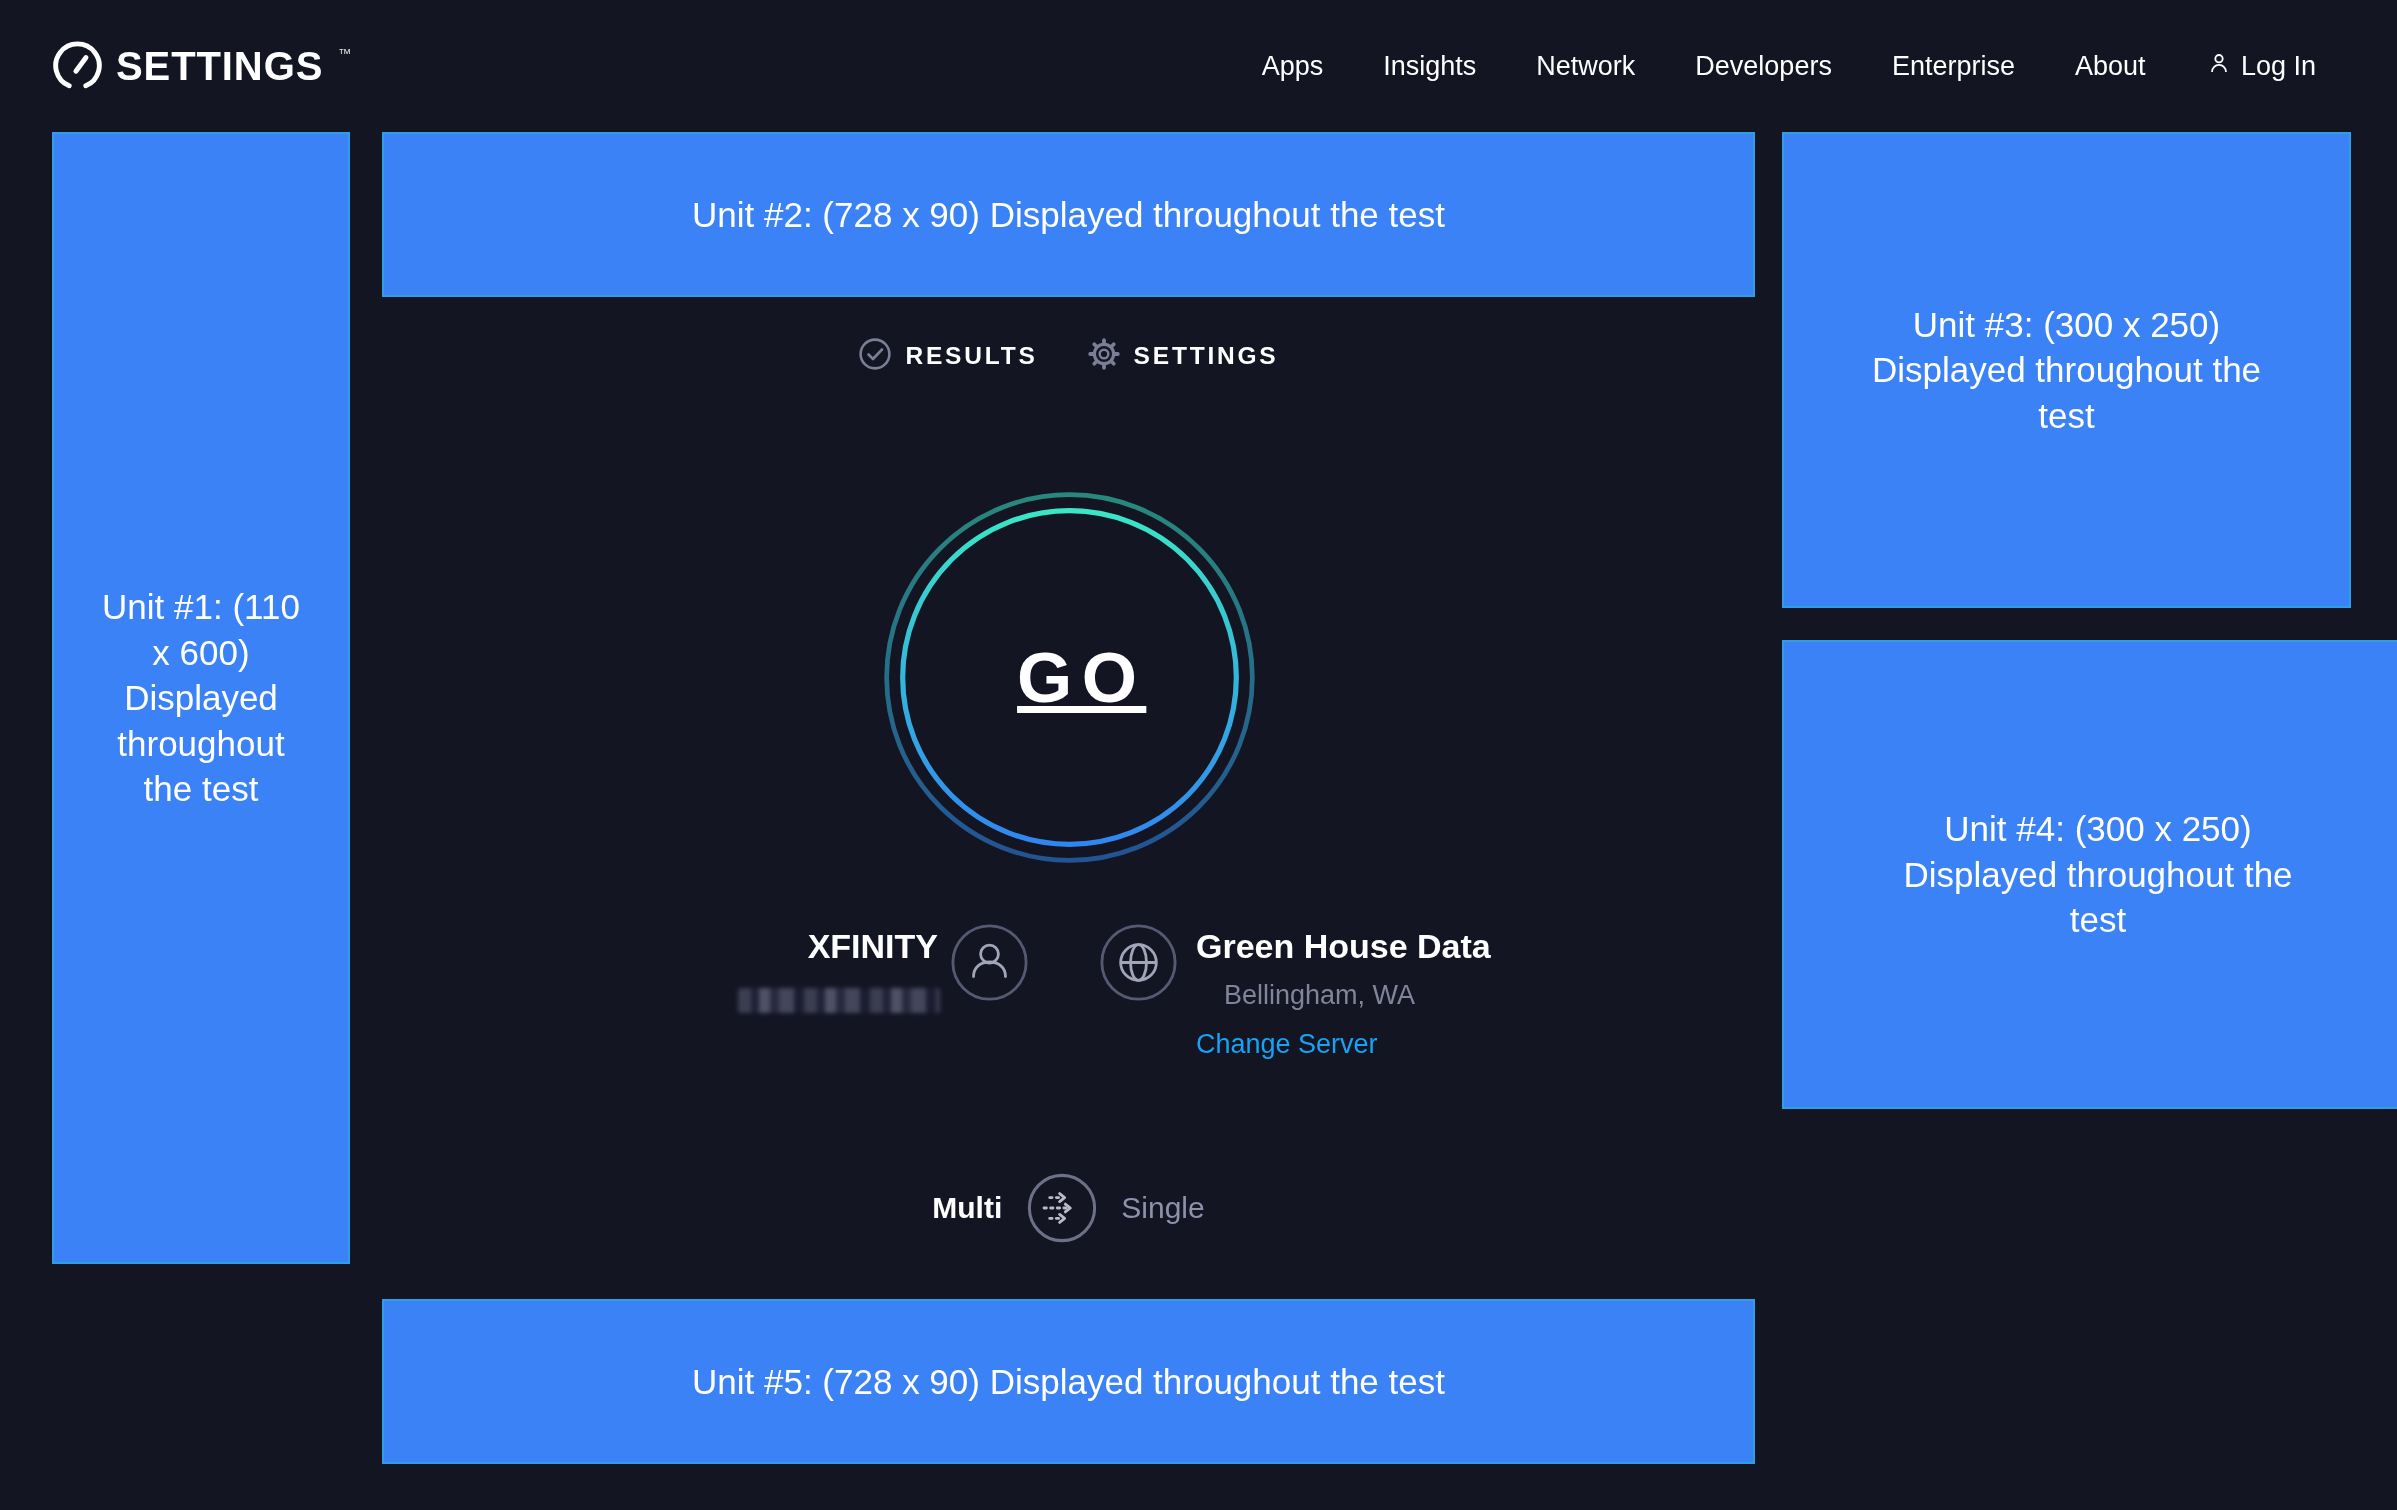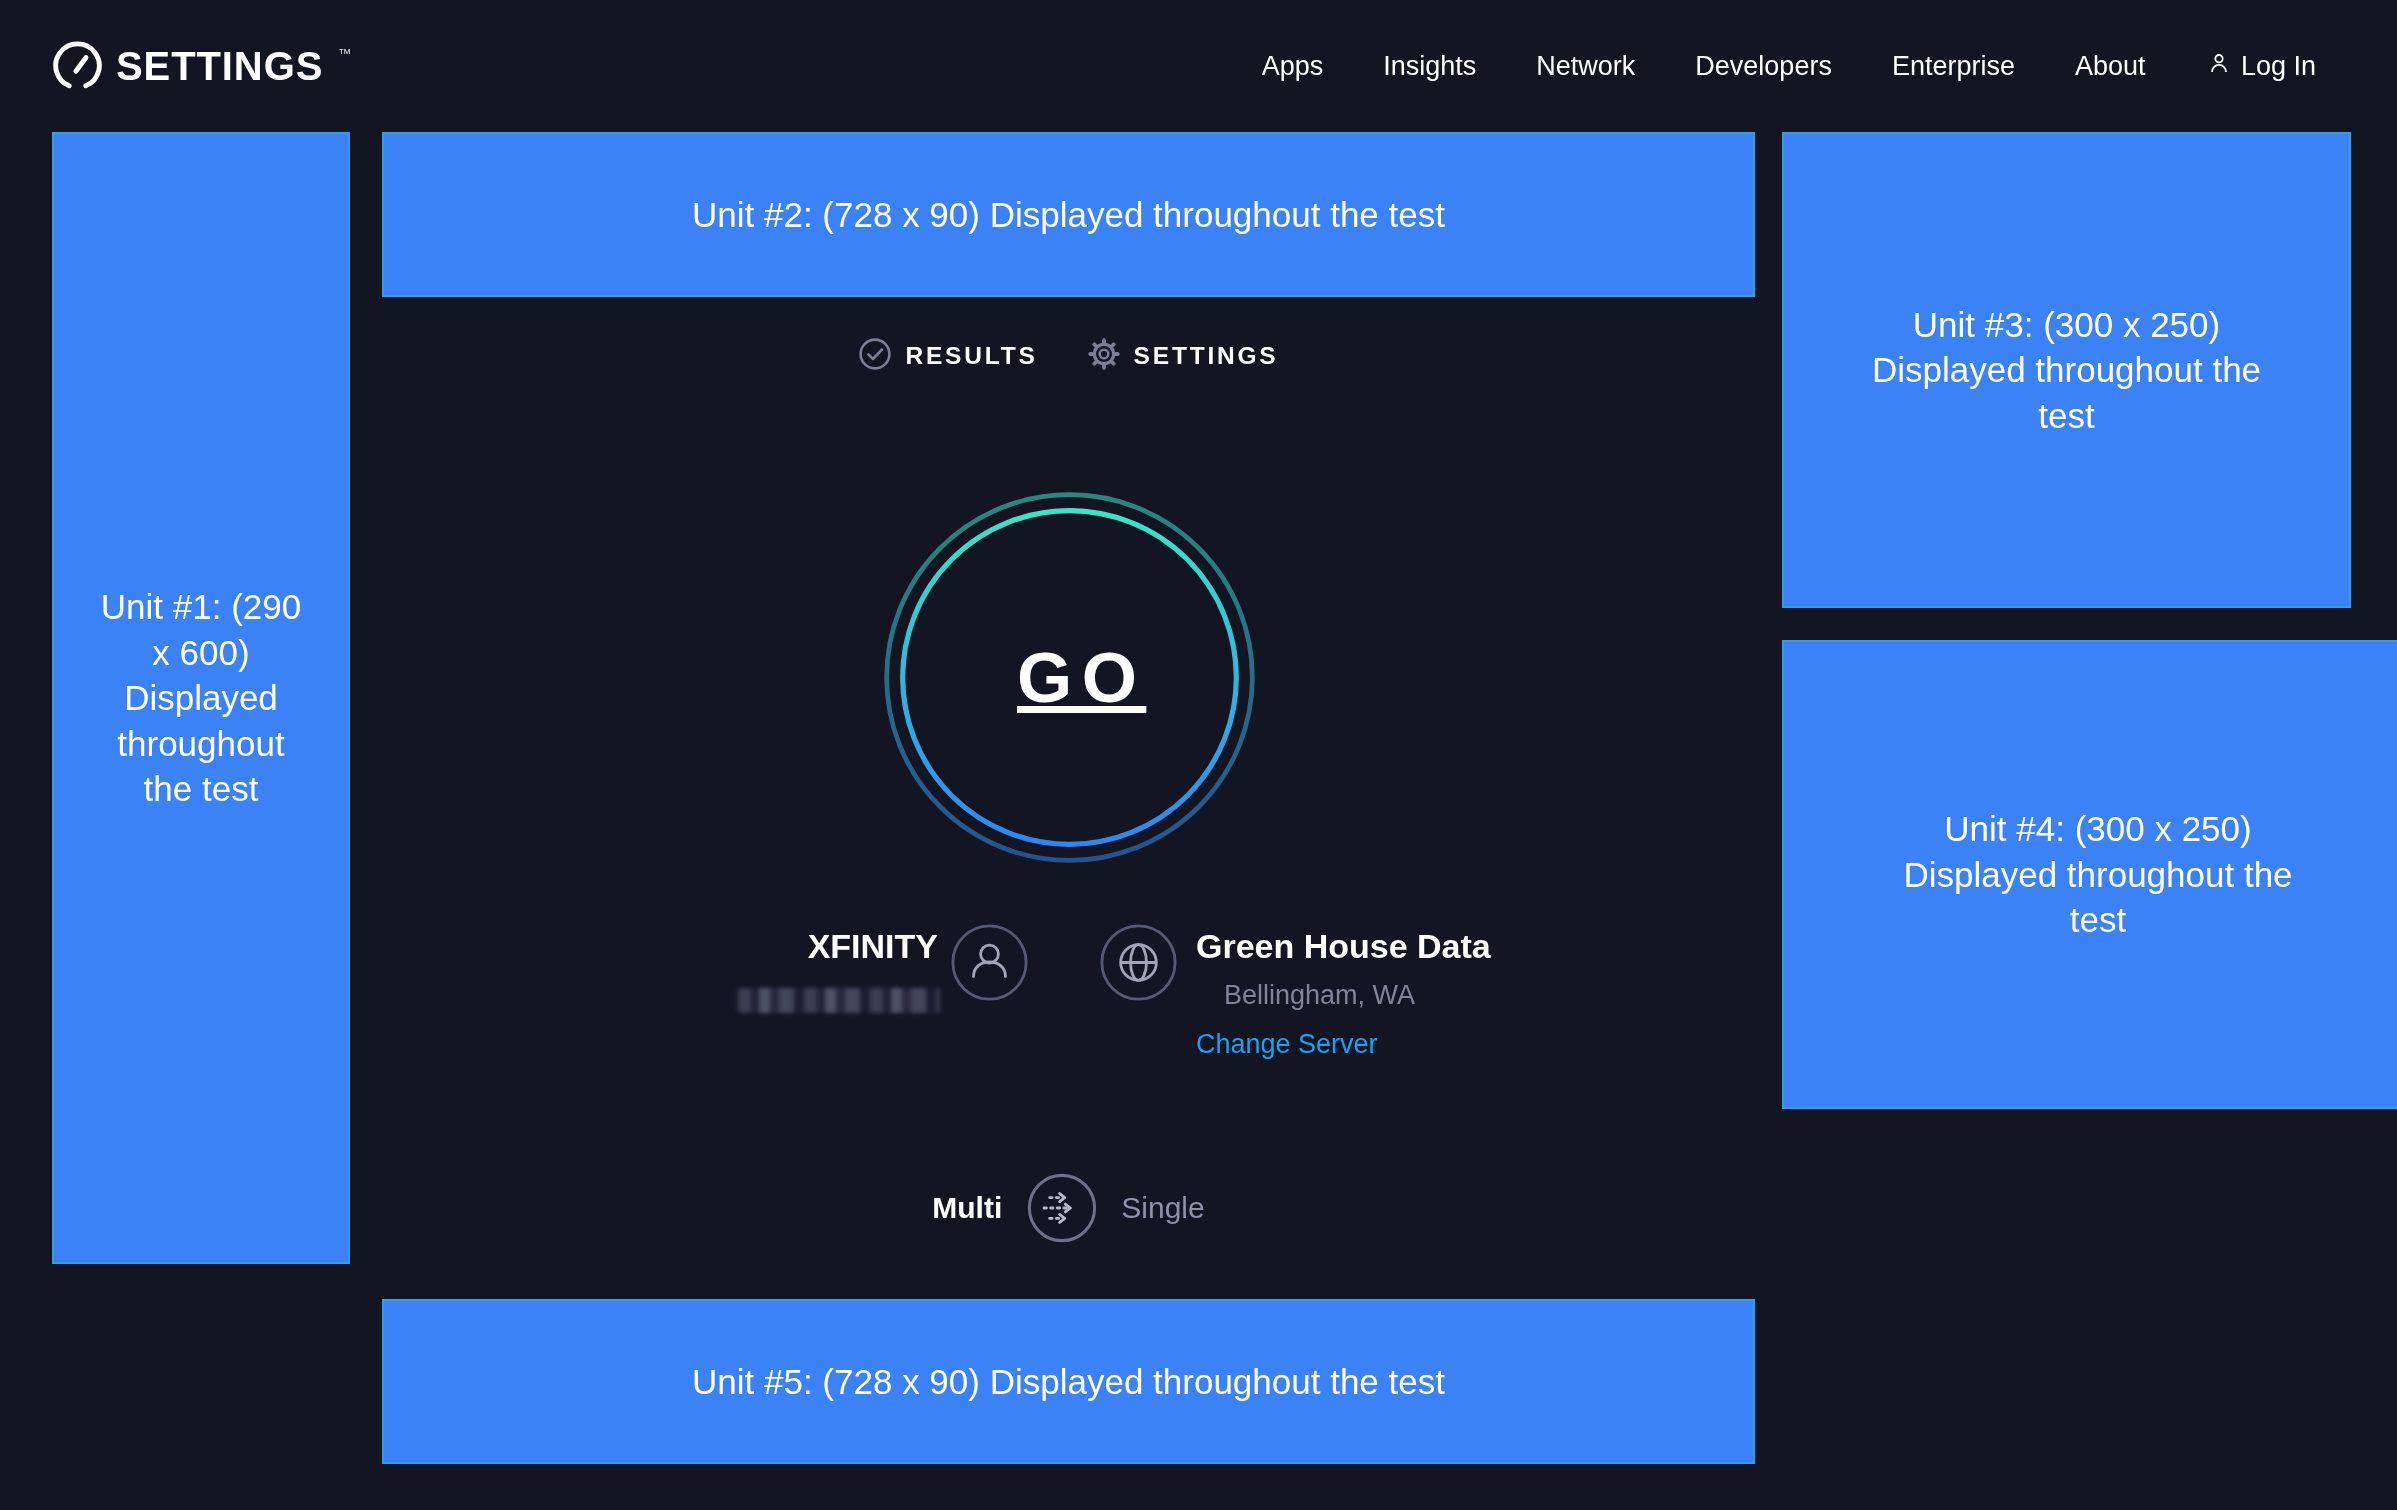--- a/index.html
+++ b/index.html
@@ -124,21 +124,21 @@
           <circle cx="12" cy="8" r="3.4"></circle>
           <path d="M5.6 20.4 C5.6 16.2 8.6 13.8 12 13.8 C15.4 13.8 18.4 16.2 18.4 20.4"></path>
         </svg>
       </span>
       <span>Log In</span>
     </span>
   </div>
 </div>
 
 <div class="ad ad-1">
-  <span class="ad-text">Unit #1: (290 x 600) Displayed throughout the test</span>
+  <span class="ad-text">Unit #1: (110 x 600) Displayed throughout the test</span>
 </div>
 <div class="ad ad-2">
   <span class="ad-text">Unit #2: (728 x 90) Displayed throughout the test</span>
 </div>
 <div class="ad ad-3">
   <span class="ad-text">Unit #3: (300 x 250) Displayed throughout the test</span>
 </div>
 <div class="ad ad-4">
   <span class="ad-text">Unit #4: (300 x 250) Displayed throughout the test</span>
 </div>

